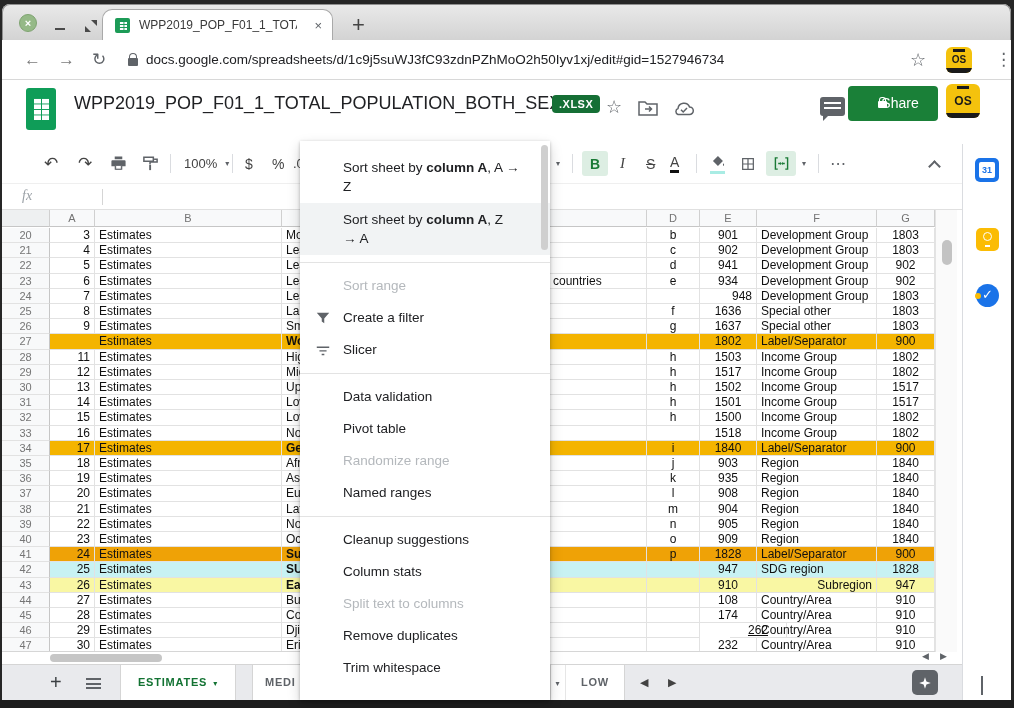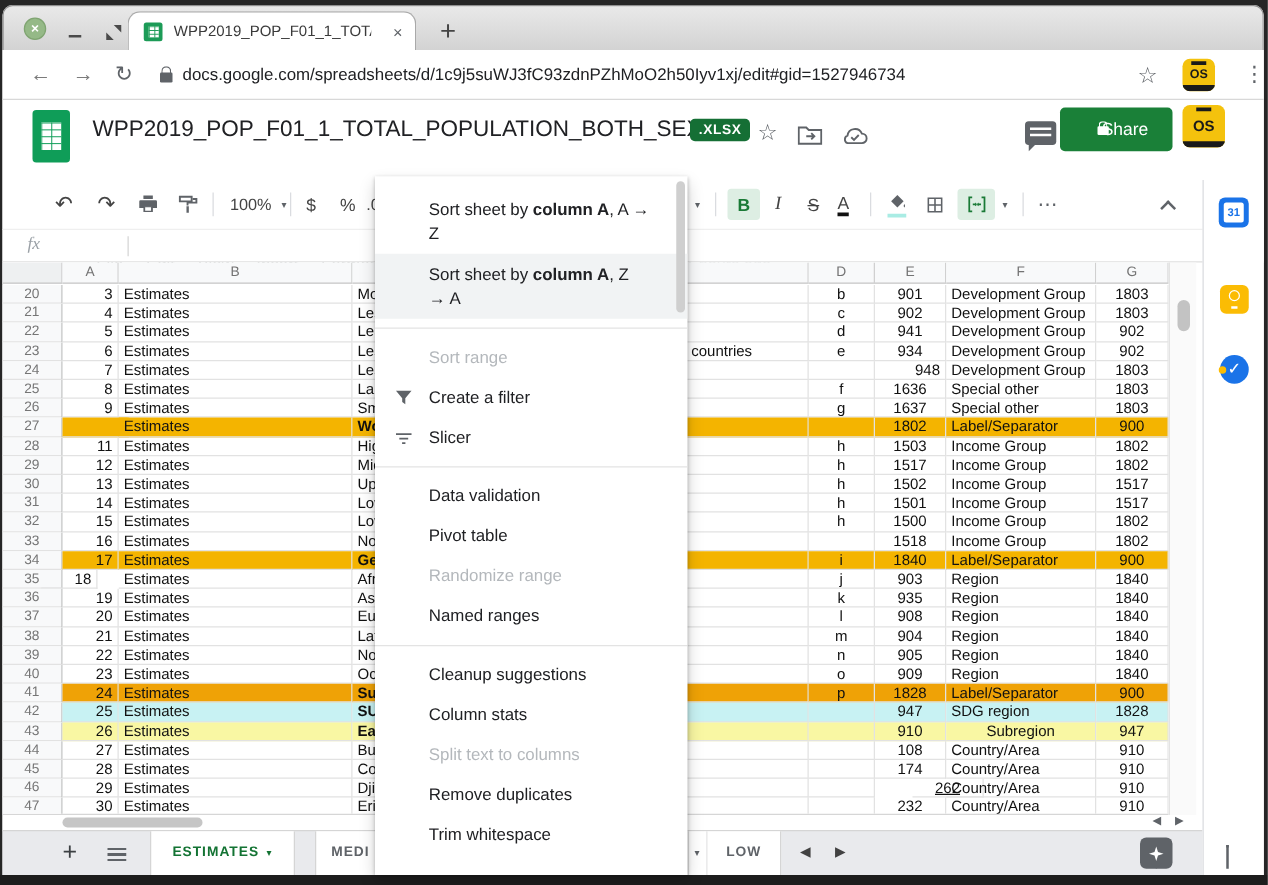--- a/index.html
+++ b/index.html
@@ -438,21 +438,21 @@
         <div class="cell" style="left: 48px; width: 45px; text-align: right; background: var(--gold);">17</div>
         <div class="cell" style="left: 93px; width: 187px; text-align: left; background: var(--gold);">Estimates</div>
         <div class="cell ov" style="left: 280px; width: 365px; text-align: left; background: var(--gold); font-weight: bold;"><span>Geo</span></div>
         <div class="cell" style="left: 645px; width: 53px; text-align: center; background: var(--gold);">i</div>
         <div class="cell" style="left: 698px; width: 57px; text-align: center; background: var(--gold);">1840</div>
         <div class="cell" style="left: 755px; width: 120px; text-align: left; background: var(--gold);">Label/Separator</div>
         <div class="cell" style="left: 875px; width: 58px; text-align: center; background: var(--gold);">900</div>
       </div>
       <div class="grow" style="top: 246px;">
         <div class="rowhead">35</div>
-        <div class="cell" style="left: 31px; width: 45px; text-align: right;">18</div>
+        <div class="cell" style="left: 48px; width: 45px; text-align: right;">18</div>
         <div class="cell" style="left: 93px; width: 187px; text-align: left;">Estimates</div>
         <div class="cell ov" style="left: 280px; width: 365px; text-align: left;"><span>Afri</span></div>
         <div class="cell" style="left: 645px; width: 53px; text-align: center;">j</div>
         <div class="cell" style="left: 698px; width: 57px; text-align: center;">903</div>
         <div class="cell" style="left: 755px; width: 120px; text-align: left;">Region</div>
         <div class="cell" style="left: 875px; width: 58px; text-align: center;">1840</div>
       </div>
       <div class="grow" style="top: 261.2px;">
         <div class="rowhead">36</div>
         <div class="cell" style="left: 48px; width: 45px; text-align: right;">19</div>
@@ -523,21 +523,21 @@
         <div class="cell" style="left: 755px; width: 120px; text-align: left; background: var(--cyan);">SDG region</div>
         <div class="cell" style="left: 875px; width: 58px; text-align: center; background: var(--cyan);">1828</div>
       </div>
       <div class="grow" style="top: 367.6px;">
         <div class="rowhead">43</div>
         <div class="cell" style="left: 48px; width: 45px; text-align: right; background: var(--lyellow);">26</div>
         <div class="cell" style="left: 93px; width: 187px; text-align: left; background: var(--lyellow);">Estimates</div>
         <div class="cell ov" style="left: 280px; width: 365px; text-align: left; background: var(--lyellow); font-weight: bold;"><span>Eas</span></div>
         <div class="cell" style="left: 645px; width: 53px; text-align: center; background: var(--lyellow);"></div>
         <div class="cell" style="left: 698px; width: 57px; text-align: center; background: var(--lyellow);">910</div>
-        <div class="cell" style="left: 755px; width: 120px; text-align: center; background: var(--lyellow);">Subregion</div>
+        <div class="cell" style="left: 755px; width: 120px; text-align: right; background: var(--lyellow);">Subregion</div>
         <div class="cell" style="left: 875px; width: 58px; text-align: center; background: var(--lyellow);">947</div>
       </div>
       <div class="grow" style="top: 382.8px;">
         <div class="rowhead">44</div>
         <div class="cell" style="left: 48px; width: 45px; text-align: right;">27</div>
         <div class="cell" style="left: 93px; width: 187px; text-align: left;">Estimates</div>
         <div class="cell ov" style="left: 280px; width: 365px; text-align: left;"><span>Bur</span></div>
         <div class="cell" style="left: 645px; width: 53px; text-align: center;"></div>
         <div class="cell" style="left: 698px; width: 57px; text-align: center;">108</div>
         <div class="cell" style="left: 755px; width: 120px; text-align: left;">Country/Area</div>

